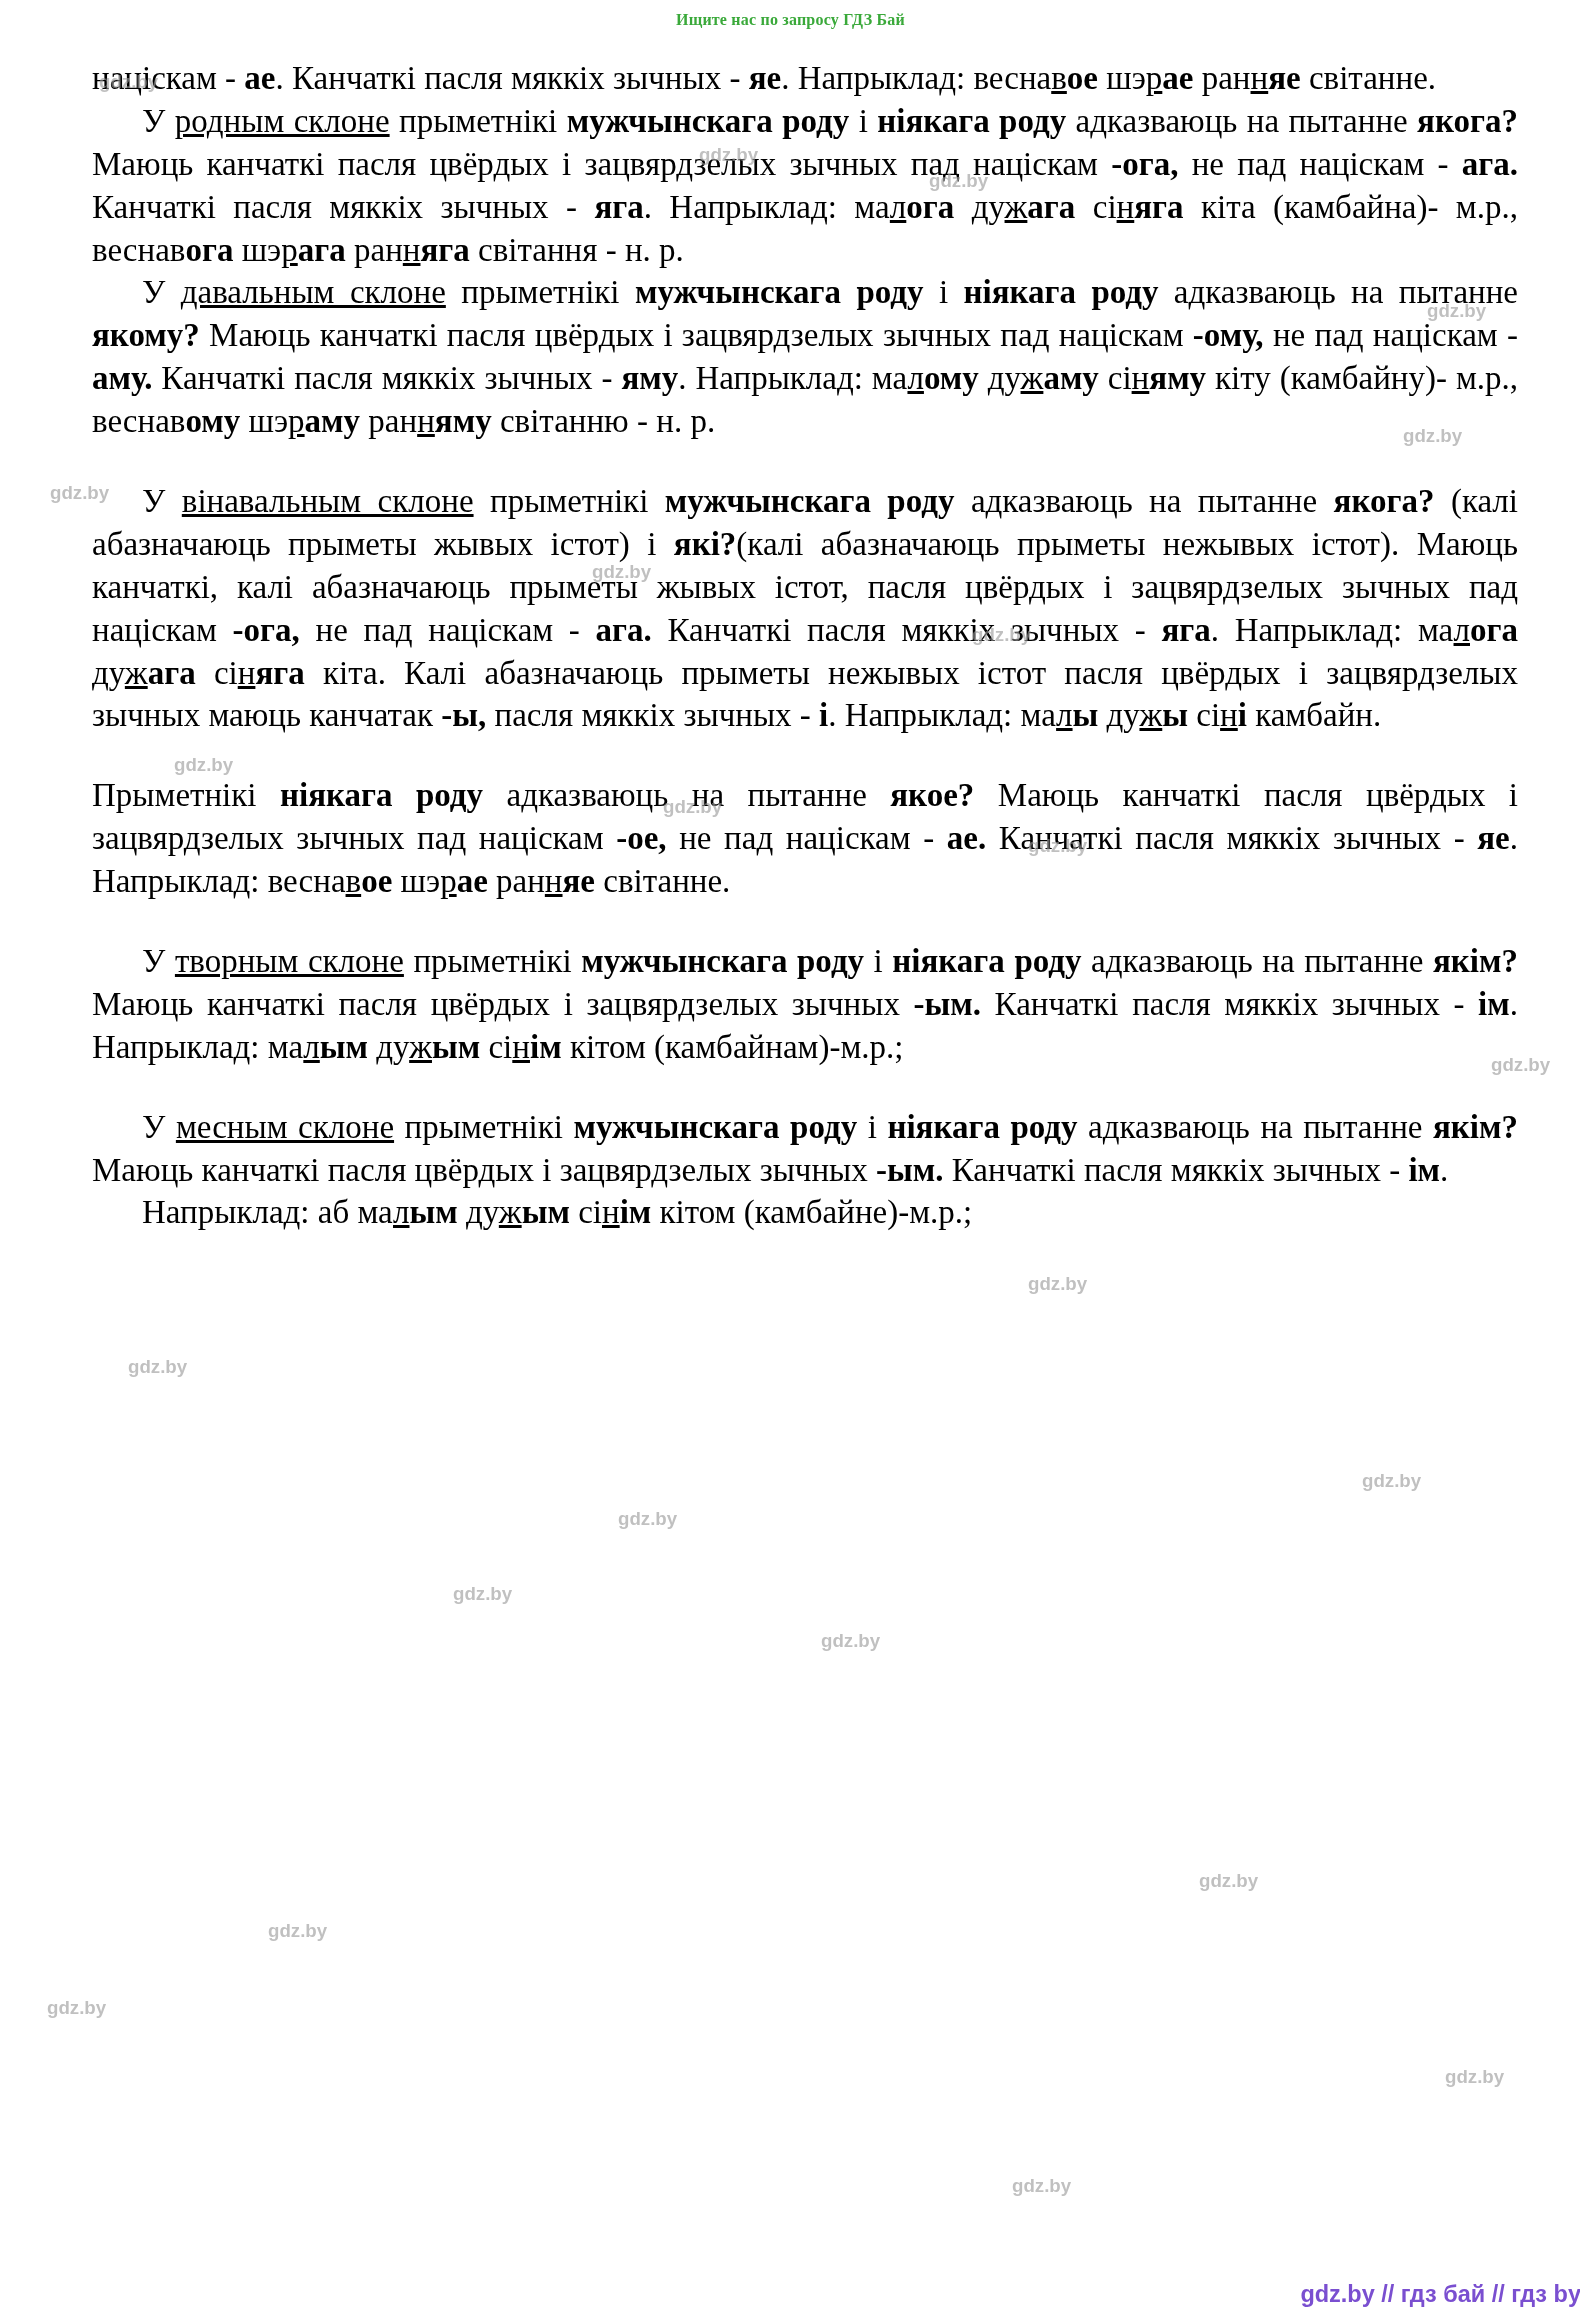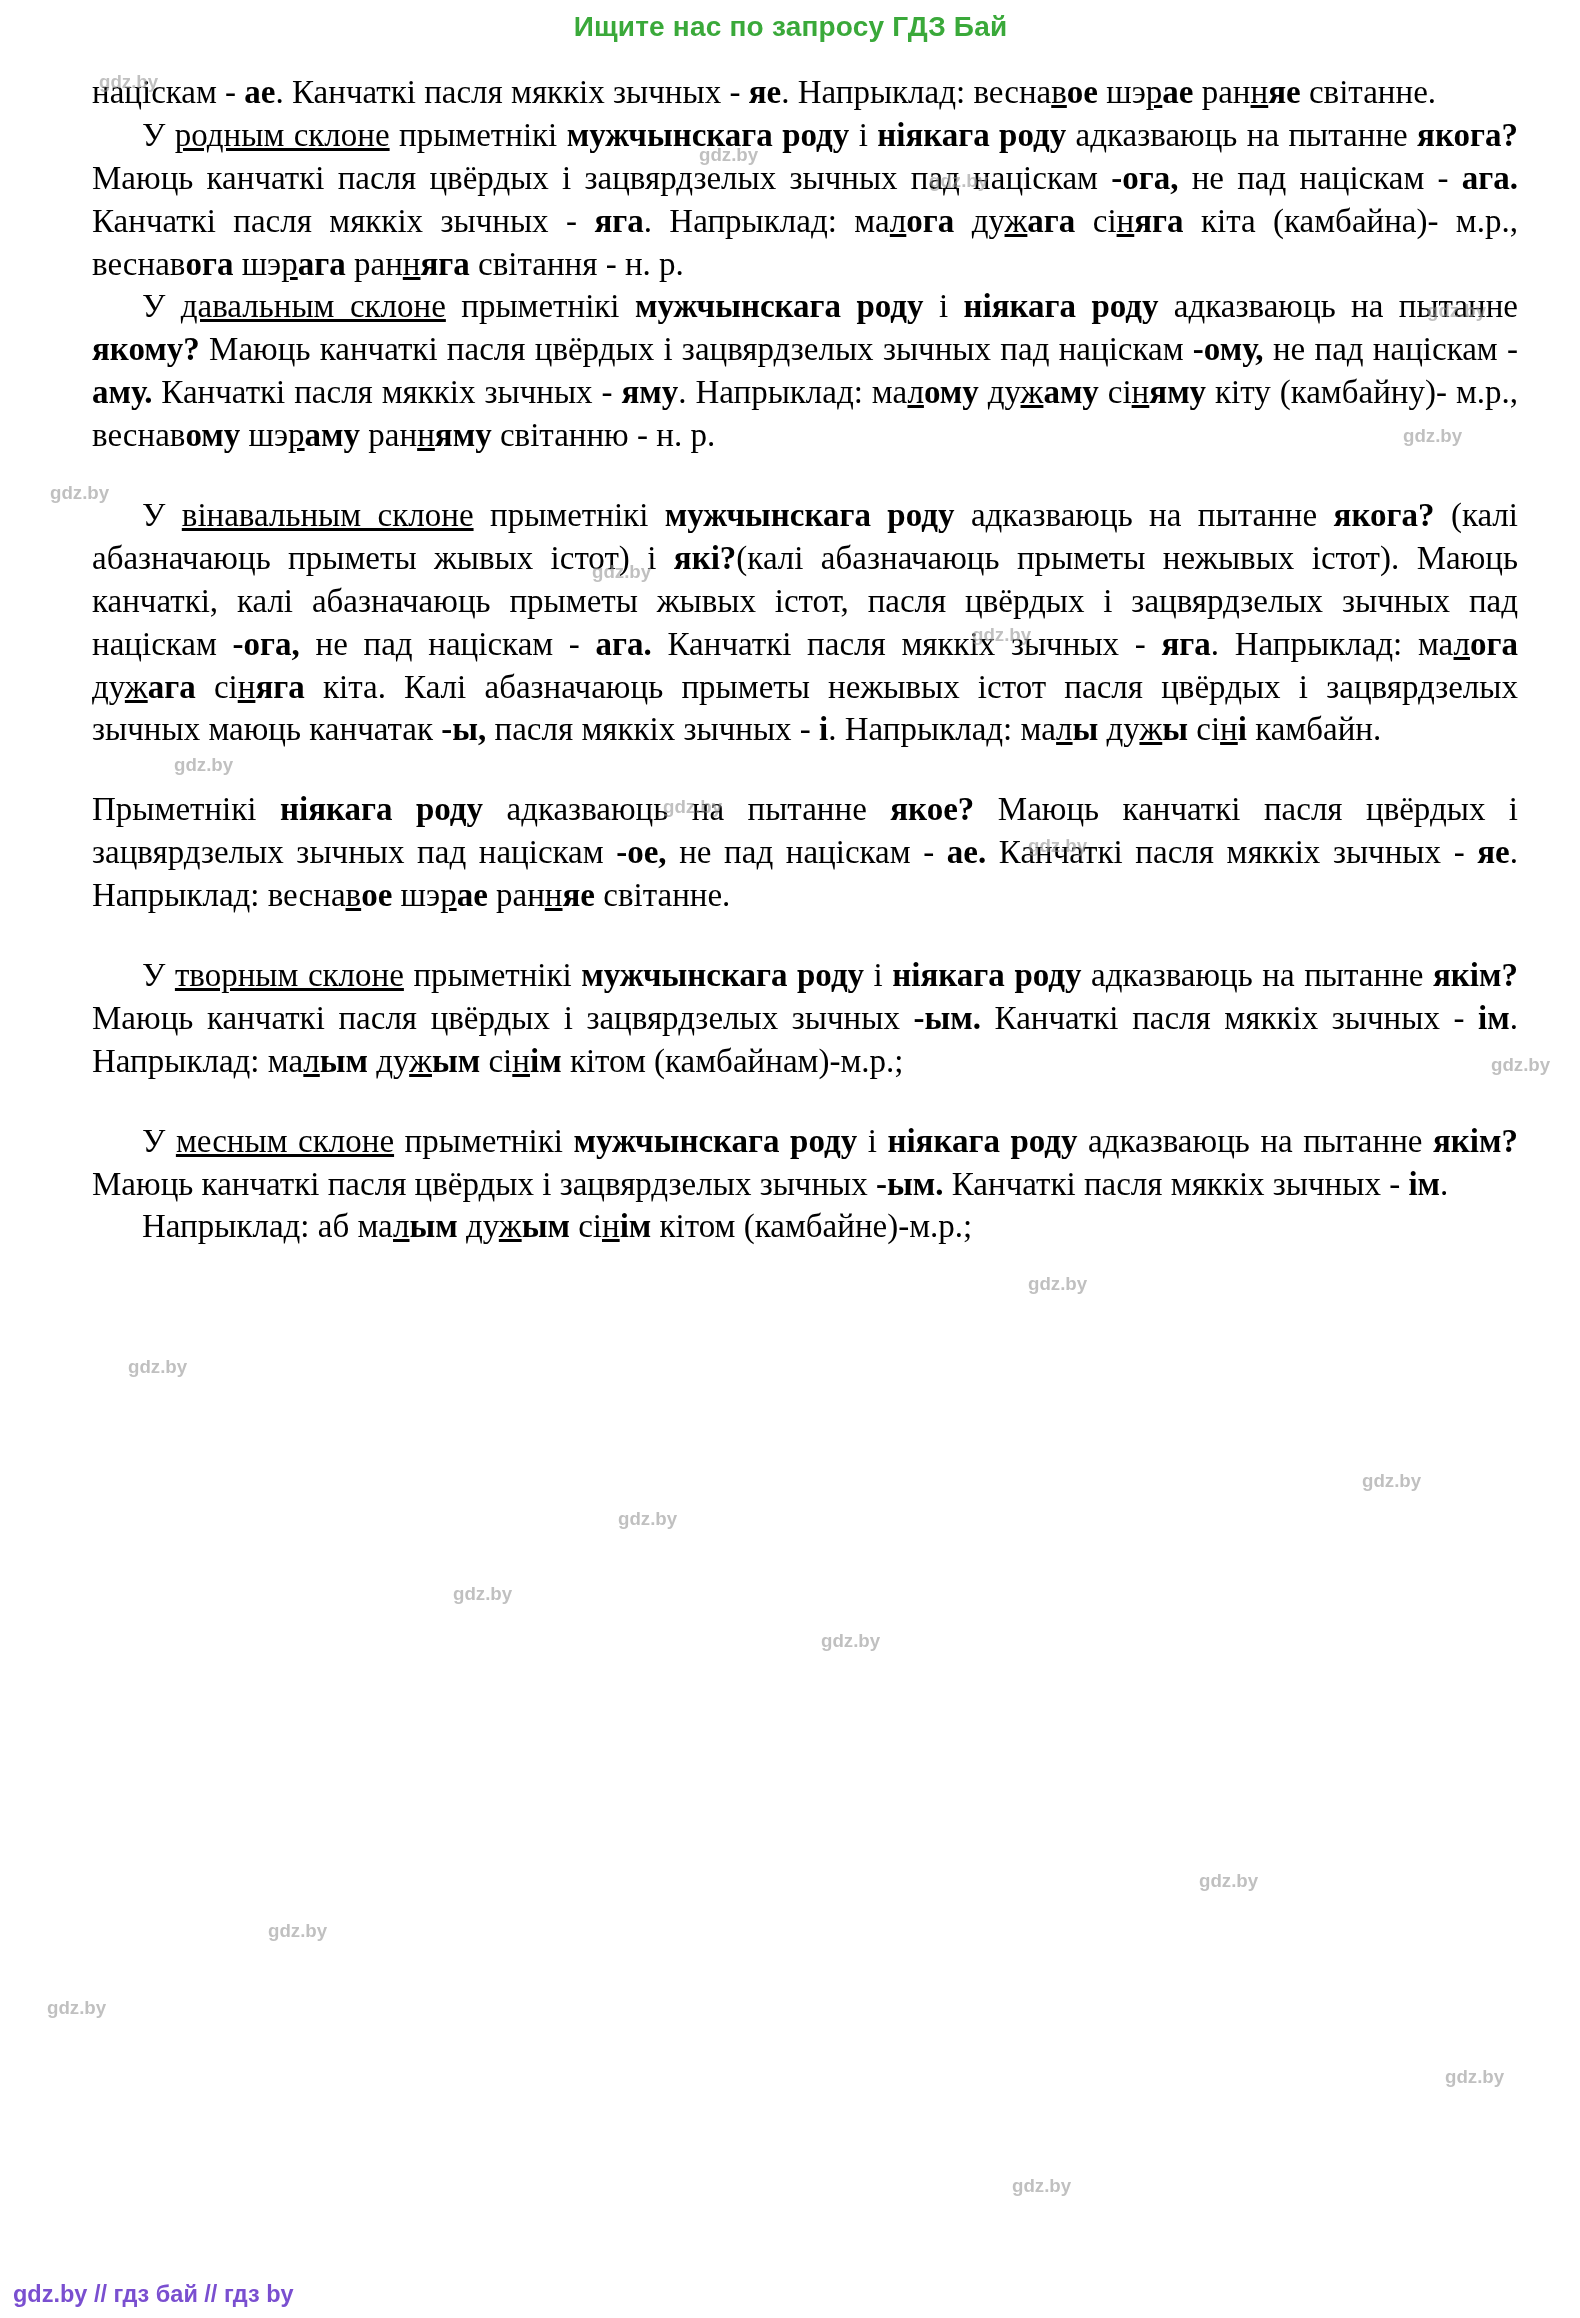--- a/index.html
+++ b/index.html
@@ -17,23 +17,23 @@
   }
   .page {
     position: relative;
     width: 1581px;
     height: 2319px;
     box-sizing: border-box;
     padding: 0 63px;
   }
   .top-banner {
     text-align: center;
-    font-family: Liberation Sans, sans-serif;
+    font-family: Liberation Serif, serif;
     font-weight: bold;
-    font-size: 28px;
+    font-size: 16px;
     color: #3aa93a;
     padding-top: 11.4px;
     letter-spacing: 0.2px;
   }
   .body-text {
     margin-top: 27.6px;
     font-size: 33px;
     line-height: 1.30;
     text-align: justify;
     text-justify: inter-word;
@@ -59,24 +59,24 @@
     font-weight: bold;
     font-size: 18.7px;
     color: #9a9a9a;
     opacity: 0.62;
     z-index: 5;
     pointer-events: none;
     white-space: nowrap;
   }
   .footer {
     position: absolute;
-    left: 13px;
+    left: 0;
     right: 0;
     bottom: 11.4px;
-    text-align: left;
+    text-align: right;
     font-family: "Liberation Sans", sans-serif;
     font-weight: bold;
     font-size: 23.5px;
     color: #7a4fd0;
     z-index: 6;
   }
   .footer span.sep { color: #7a4fd0; padding: 0 6.5px; }
 </style>
 </head>
 <body>

